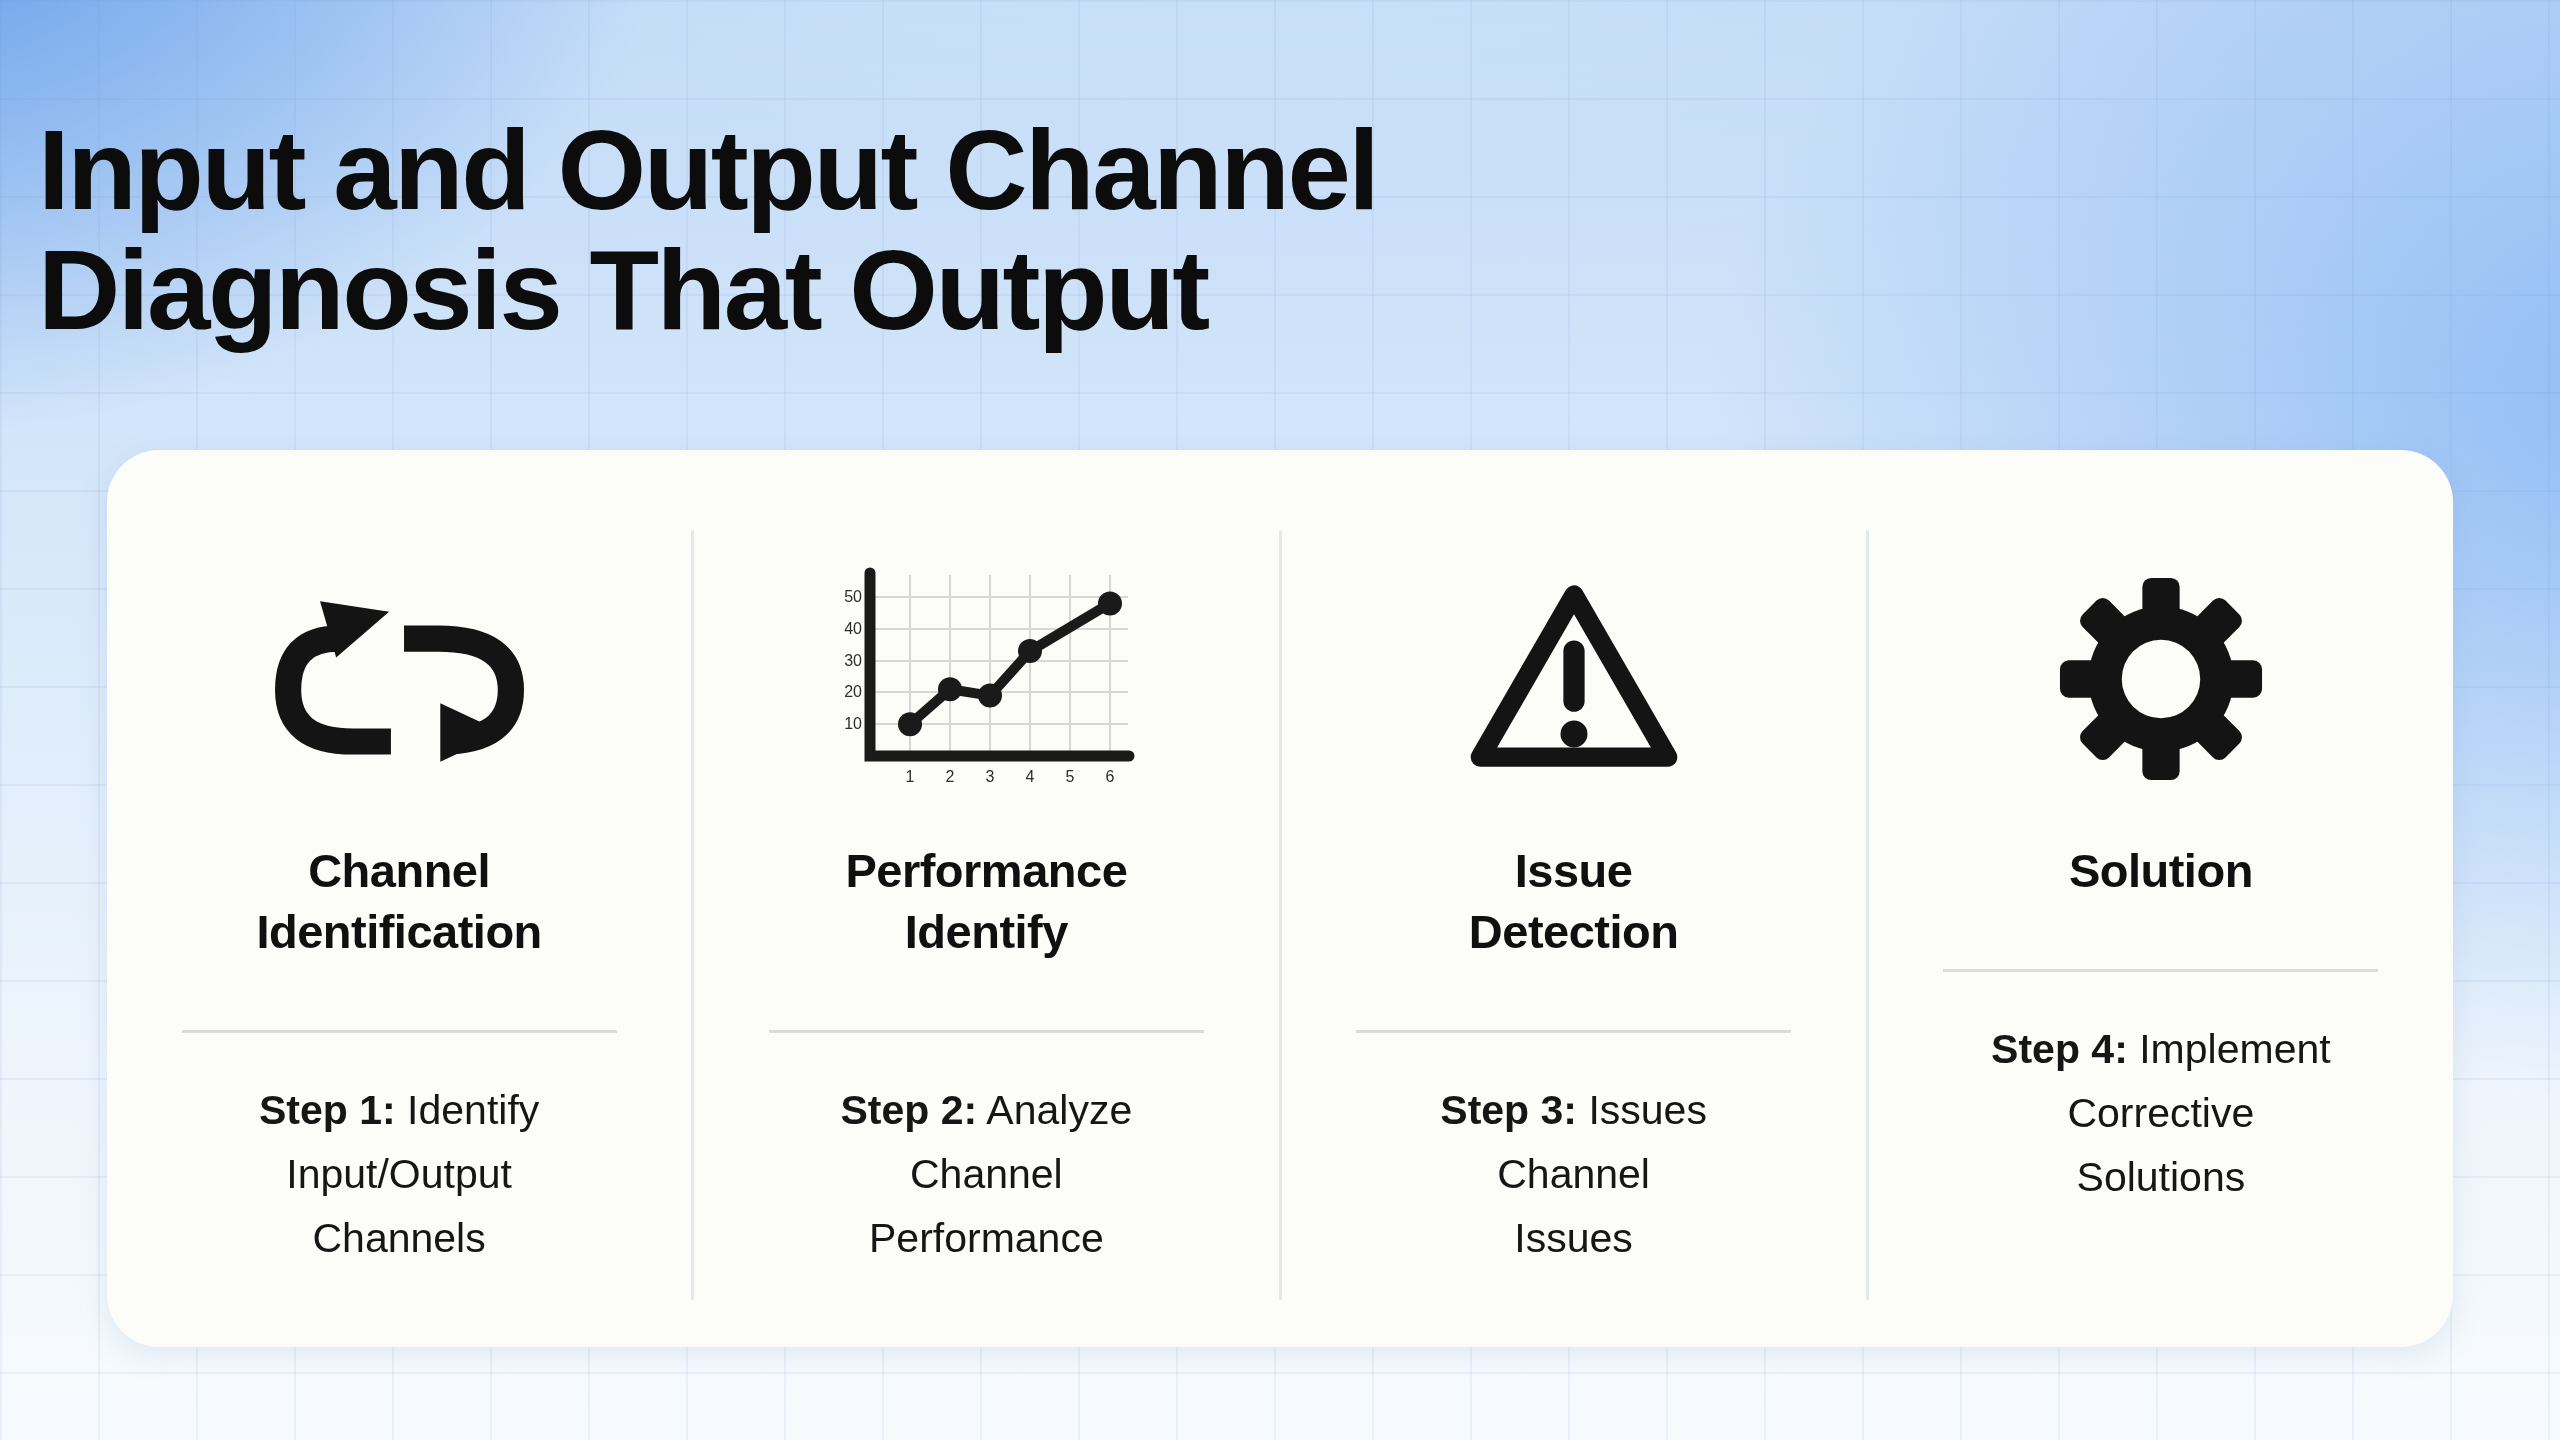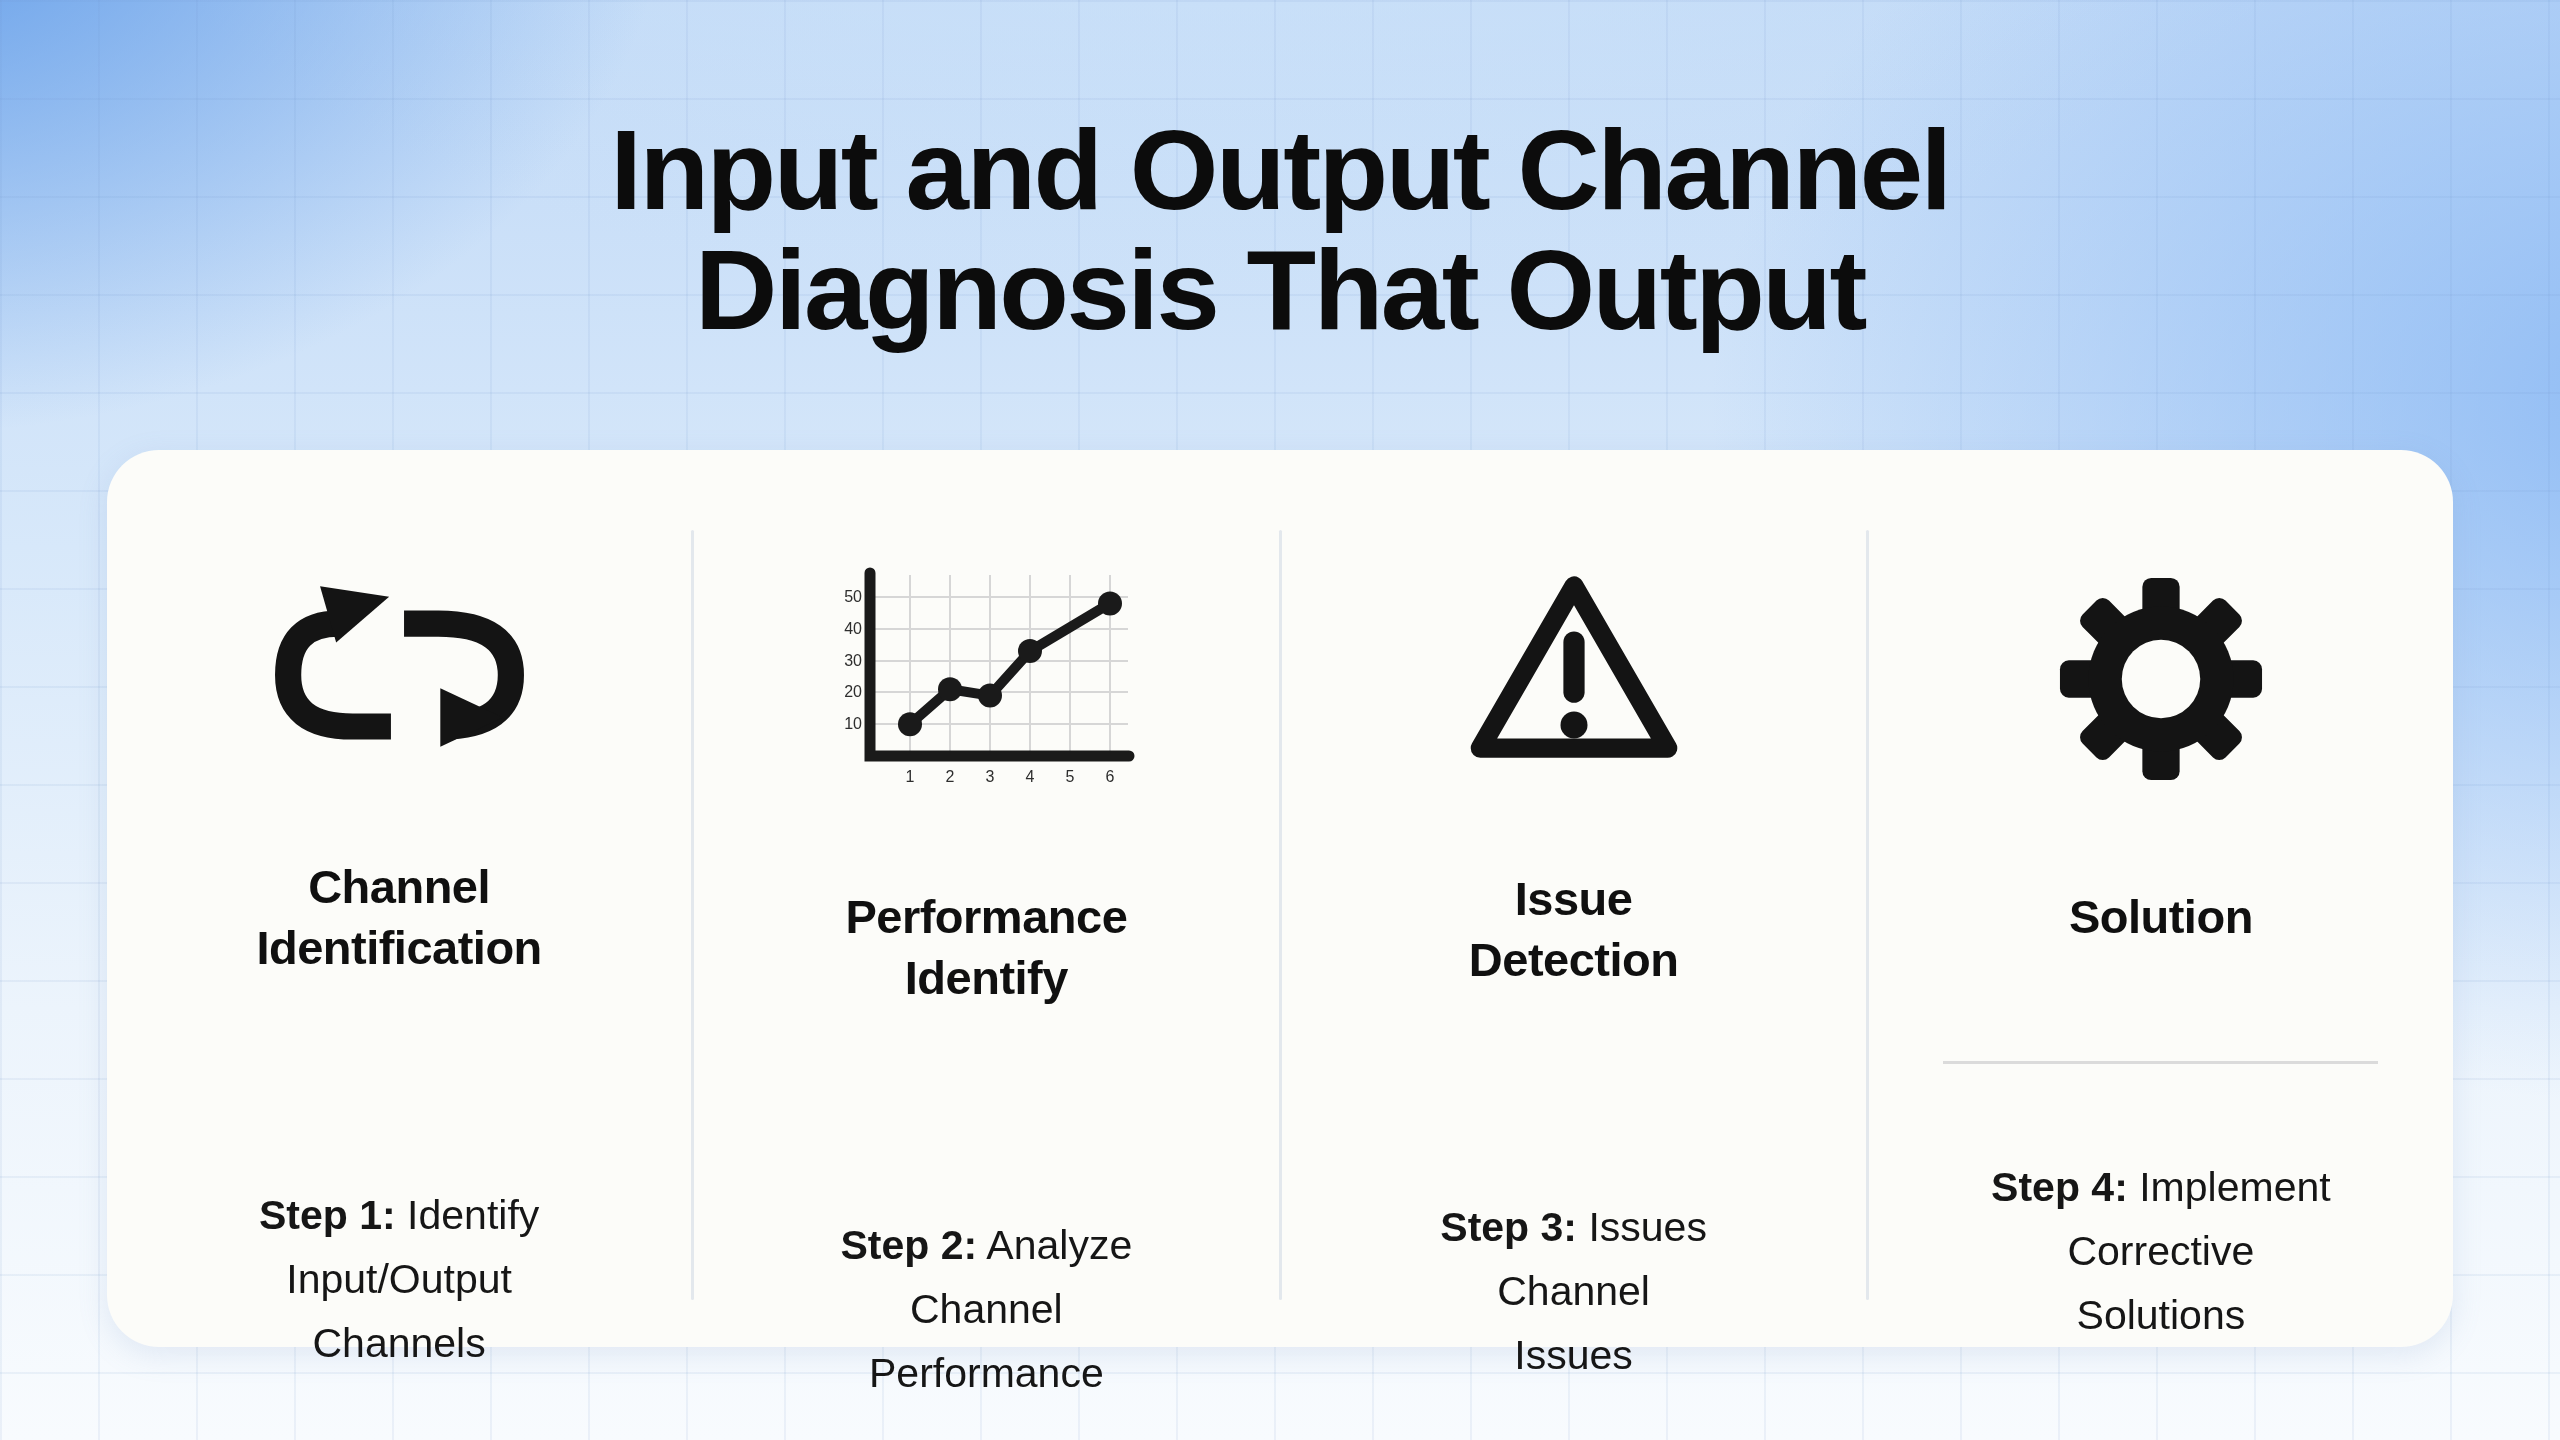--- a/index.html
+++ b/index.html
@@ -14,30 +14,30 @@
       linear-gradient(rgba(110,145,200,0.10) 2px, transparent 2px),
       linear-gradient(90deg, rgba(110,145,200,0.10) 2px, transparent 2px),
       radial-gradient(1400px 1000px at -4% -8%, rgba(92,153,232,0.95) 0%, rgba(92,153,232,0) 55%),
       radial-gradient(1700px 1250px at 104% 28%, rgba(128,178,243,0.80) 0%, rgba(128,178,243,0) 56%),
       radial-gradient(1900px 950px at 48% -18%, rgba(206,228,249,0.90) 0%, rgba(206,228,249,0) 62%),
       linear-gradient(180deg, #c2daf7 0%, #d7e8fa 38%, #ecf4fc 70%, #f8fbfe 100%);
     background-size:98px 98px, 98px 98px, auto, auto, auto, auto;
   }
   .title{
     position:absolute;left:0;right:0;top:110px;margin:0;
-    text-align:center;color:#0c0c0c;
-    font-size:114px;line-height:120px;font-weight:700;letter-spacing:-2.5px;
+    text-align:left;color:#0c0c0c;
+    font-size:114px;line-height:120px;font-weight:700;letter-spacing:-2.5px;padding-left:38px;
   }
   .card{
     position:absolute;left:107px;top:450px;width:2346px;height:897px;
     background:#fcfcf9;border-radius:52px;
     box-shadow:0 8px 30px rgba(110,145,190,0.16);
     display:flex;align-items:stretch;
   }
-  .col{flex:1 1 0;display:flex;flex-direction:column;align-items:center;text-align:center;min-width:0;gap:46px;}
+  .col{flex:1 1 0;display:flex;flex-direction:column;align-items:center;text-align:center;min-width:0;}
   .v-divider{width:3px;background:#e3e8ed;border-radius:3px;margin-top:80px;margin-bottom:47px;}
   .icon-wrap{margin-top:118px;height:222px;display:flex;align-items:center;justify-content:center;}
   .col-heading{margin:50px 0 0;font-size:47px;line-height:61px;font-weight:700;color:#101010;letter-spacing:-0.5px;}
   .h-divider{width:435px;height:3px;background:#dbdbdb;border:none;margin:68px auto 0;}
   .step-text{margin:45px 0 0;font-size:41px;line-height:64px;color:#161616;font-weight:400;}
   .step-text strong{font-weight:700;text-align:right;}
   .icon-stroke{stroke:#141414;fill:none;}
   .icon-fill{fill:#141414;}
   .chart-grid{stroke:#d6d6d6;stroke-width:2;}
   .chart-axis{stroke:#1a1a1a;stroke-width:11;fill:none;stroke-linecap:round;}

